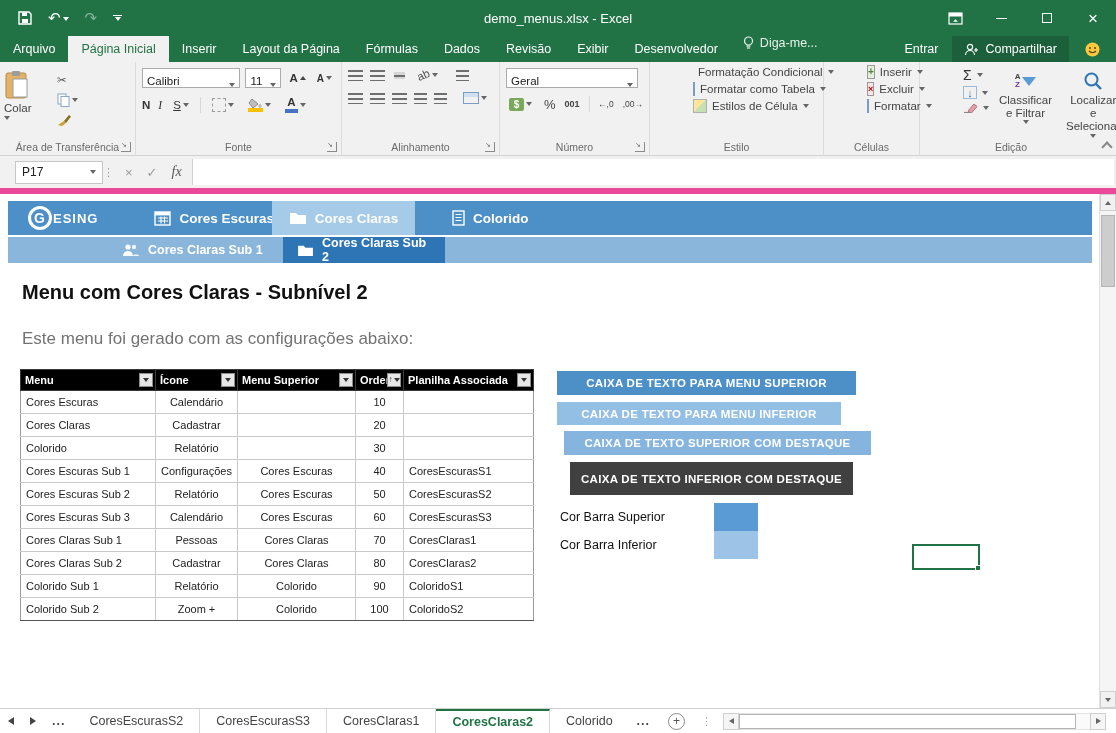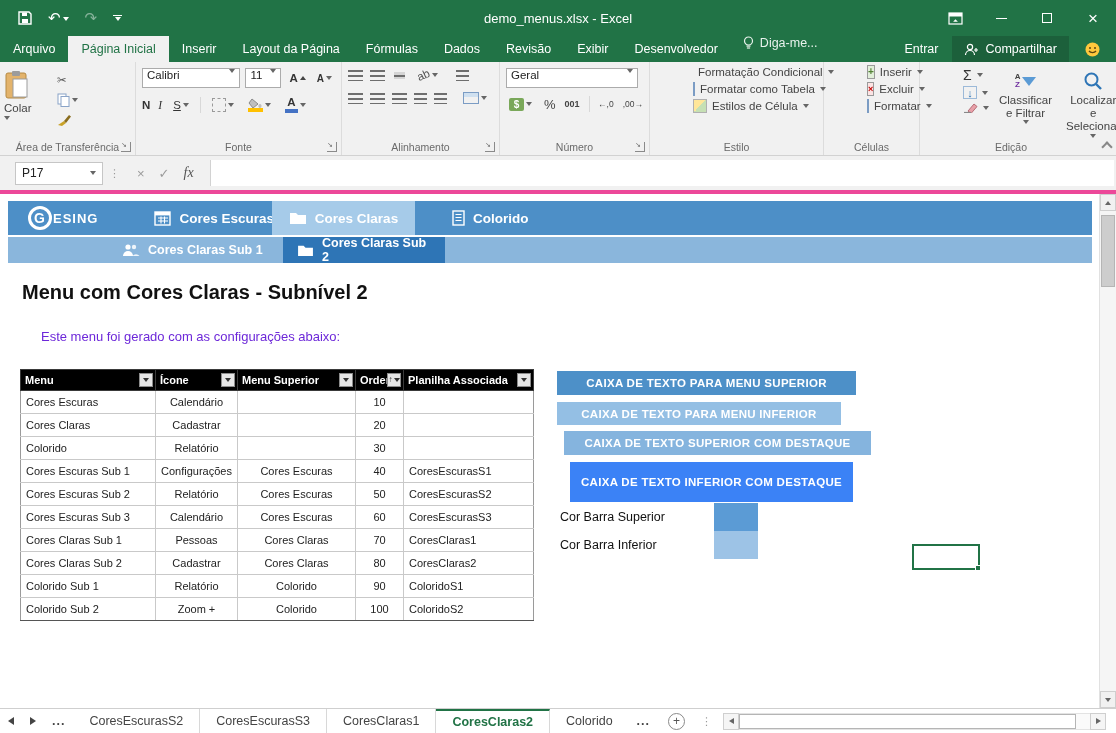--- a/index.html
+++ b/index.html
@@ -43,35 +43,35 @@
             display:flex; position:relative; font-size:11.5px; color:#444; }
   .rgroup { position:relative; border-right:1px solid #dcdcdc; padding:4px 4px 18px 4px;
             display:flex; flex-direction:column; }
   .glabel { position:absolute; bottom:2px; left:0; right:0; text-align:center;
             font-size:10.5px; color:#6a6a6a; white-space:nowrap; }
   .launcher { position:absolute; bottom:3px; right:4px; width:10px; height:10px;
               border-right:1px solid #8a8a8a; border-bottom:1px solid #8a8a8a;
               font-size:7px; color:#666; line-height:6px; text-align:left; }
   .rrow { display:flex; align-items:center; gap:5px; margin:2px 2px; }
   .combo { background:#fff; border:1px solid #ababab; height:20px; display:flex;
-           align-items:flex-start; padding:0 4px; gap:4px; font-size:11.5px; color:#222; }
+           align-items:flex-end; padding:0 4px; gap:4px; font-size:11.5px; color:#222; }
   .combo .cr { margin-left:auto; }
   .btn-sm { display:inline-flex; align-items:center; gap:2px; padding:1px 3px; }
   .fontA { font-weight:bold; color:#333; }
   .colar { width:48px; display:flex; flex-direction:column; align-items:flex-start; gap:2px; padding-top:4px; }
   .clip-small { display:flex; flex-direction:column; gap:4px; padding-top:6px; }
   .bigbtn { display:flex; flex-direction:column; align-items:center; text-align:center;
             padding:2px 4px; line-height:1.15; }
   .menu3 { display:flex; flex-direction:column; justify-content:flex-start; gap:3px; padding-top:3px; }
   .menu3 .row { display:flex; align-items:center; gap:5px; white-space:nowrap;margin-left:39px; }
   .sq { display:inline-block; width:14px; height:14px; }
 
   
-  .fbar { height:38px; background:#f1f1f1; border-bottom:4px solid #ec4899;
-          display:flex; align-items:center; padding:5px 1px; gap:6px; }
+  .fbar { height:38px; background:#f1f1f1; border-bottom:6px solid #ec4899;
+          display:flex; align-items:center; padding:5px 1px; }
   .namebox { width:88px; height:23px; background:#fff; border:1px solid #c6c6c6;
              display:flex; align-items:center; padding:0 6px; font-size:12px; color:#222; margin-left:14px; }
   .namebox .cr { margin-left:auto; }
   .fdots { color:#9a9a9a; font-size:11px; letter-spacing:1px; }
   .fbtns { display:flex; align-items:center; gap:14px; color:#9a9a9a;
            padding:0 10px; font-size:13px; }
   .fx { font-style:italic; font-family:"Liberation Serif", serif; color:#555; font-size:14px; }
   .finput { flex:1; height:26px; background:#fff; border-left:1px solid #d2d2d2; margin-right:1px; }
 
   
@@ -81,21 +81,21 @@
   .mbar { display:flex; align-items:center; color:#fff; }
   .mitem { display:flex; align-items:center; gap:8px; height:100%; padding:0 14px;
            font-size:13.5px; font-weight:bold; }
   .logo { display:flex; align-items:center; gap:1px; font-weight:bold; letter-spacing:1px; }
   .logo-g { width:24px; height:24px; border:3px solid #fff; border-radius:50%;
             display:flex; align-items:center; justify-content:center;
             font-size:14px; font-weight:bold; color:#fff; }
   .logo-rest { font-size:13px; }
 
   .heading { font-size:20px; font-weight:bold; color:#111; }
-  .subtitle { font-size:13px; color:#6d28d9;margin-left:19px; }
+  .subtitle { font-size:17px; color:#737373; }
 
   table.cfg { border-collapse:collapse; table-layout:fixed; font-size:11px; }
   table.cfg th { background:#000; color:#fff; font-weight:bold; text-align:left;
                  height:21px; padding:2px 4px; position:relative; border:1px solid #3a3a3a; }
   table.cfg td { height:23px; padding:2px 5px; border:1px solid #c9c9c9;
                  border-left:1px solid #dedede; color:#222; background:#fff; }
   table.cfg tr td:first-child { border-left:1px solid #9a9a9a; }
   table.cfg tr td:last-child  { border-right:1px solid #9a9a9a; }
   table.cfg tr:last-child td  { border-bottom:1px solid #555; }
   td.ctr { text-align:center; color:#444; }
@@ -633,21 +633,21 @@
           <td class="ctr">Colorido</td>
           <td class="ctr">100</td>
           <td>ColoridoS2</td>
         </tr>
     </tbody>
   </table>
 
   <div class="tbox abs" style="left: 557px; top: 177px; width: 299px; height: 24px; background: rgb(77, 144, 200);">CAIXA DE TEXTO PARA MENU SUPERIOR</div>
   <div class="tbox abs" style="left: 557px; top: 208px; width: 284px; height: 23px; background: rgb(148, 191, 228);">CAIXA DE TEXTO PARA MENU INFERIOR</div>
   <div class="tbox abs" style="left: 564px; top: 237px; width: 307px; height: 24px; background: rgb(133, 180, 222);">CAIXA DE TEXTO SUPERIOR COM DESTAQUE</div>
-  <div class="tbox abs" style="left: 570px; top: 268px; width: 283px; height: 40px; background: #3b82f6;">CAIXA DE TEXTO INFERIOR COM DESTAQUE</div>
+  <div class="tbox abs" style="left: 570px; top: 268px; width: 283px; height: 33px; background: #404040;">CAIXA DE TEXTO INFERIOR COM DESTAQUE</div>
 
   <div class="clabel abs" style="left:560px;top:316px">Cor Barra Superior</div>
   <div class="swatch abs" style="left: 714px; top: 309px; background: rgb(91, 155, 213);"></div>
   <div class="clabel abs" style="left:560px;top:344px">Cor Barra Inferior</div>
   <div class="swatch abs" style="left: 714px; top: 337px; background: rgb(157, 195, 230);"></div>
 
   <div class="selcell abs" style="left:912px;top:350px;width:68px;height:26px">
     <span class="handle"></span>
   </div>
 

